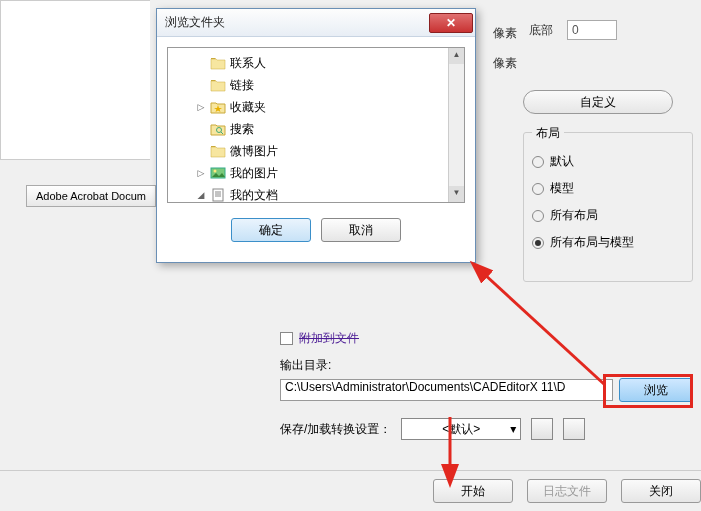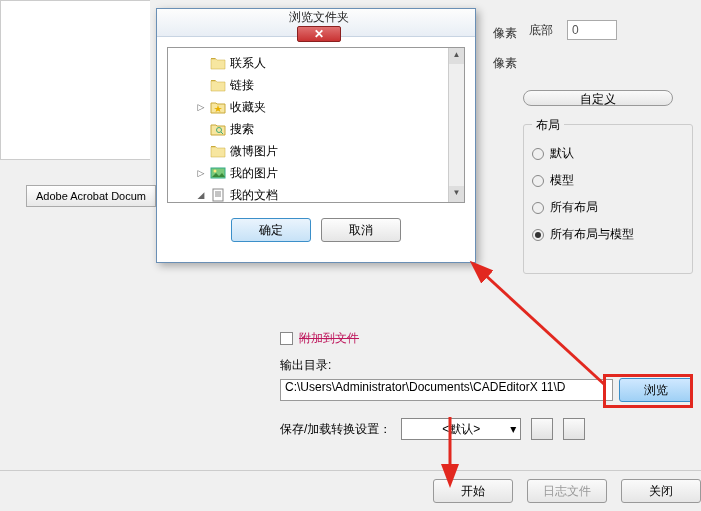--- a/index.html
+++ b/index.html
@@ -9,21 +9,21 @@
 .bg-panel { position: absolute; background: #fff; border: 1px solid #ccc; }
 .bg-left { left: 0; top: 0; width: 150px; height: 160px; border-right: none; }
 .bg-filetype-btn { position: absolute; left: 26px; top: 185px; width: 130px; height: 22px; border: 1px solid #aaa; background: linear-gradient(#fff,#e8e8e8); font-size: 11px; text-align: center; line-height: 20px; }
 
 
 .right-panel { position: absolute; right: 8px; top: 0; width: 170px; height: 500px; }
 .rp-row { display: flex; align-items: center; margin: 6px 0; gap: 8px; }
 .rp-label { color: #333; width: 30px; }
 .rp-input { width: 50px; height: 20px; border: 1px solid #aaa; background: #fff; padding: 0 4px; color: #555; }
 .rp-text { color: #333; }
-.rp-btn { width: 150px; height: 16px; border: 1px solid #999; background: linear-gradient(#fafafa,#e6e6e6); border-radius: 12px; cursor: pointer; }
+.rp-btn { width: 150px; height: 24px; border: 1px solid #999; background: linear-gradient(#fafafa,#e6e6e6); border-radius: 12px; cursor: pointer; }
 .rp-group { border: 1px solid #ccc; border-radius: 3px; margin-top: 18px; padding: 10px 8px 20px 8px; position: relative; }
 .rp-group-title { position: absolute; top: -8px; left: 8px; background: #f0f0f0; padding: 0 4px; }
 .rp-radio-row { display: flex; align-items: center; gap: 6px; margin: 10px 0; cursor: pointer; }
 .rp-radio { width: 12px; height: 12px; border-radius: 50%; border: 1px solid #888; display: inline-flex; align-items: center; justify-content: center; }
 .rp-radio.sel::after { content:""; width: 6px; height: 6px; border-radius: 50%; background: #333; }
 
 
 .bottom { position: absolute; left: 280px; right: 8px; top: 330px; }
 .bottom .checkbox-row { display: flex; align-items: center; gap: 6px; margin-bottom: 10px; }
 .chkbox { width: 13px; height: 13px; border: 1px solid #888; background: #fff; }
@@ -37,21 +37,21 @@
 .preset-select::after { content: "▾"; position: absolute; right: 4px; }
 .mini-btn { width: 22px; height: 22px; border: 1px solid #888; background: linear-gradient(#fafafa,#e2e2e2); cursor: pointer; }
 
 
 .btnbar { position: absolute; bottom: 8px; left: 0; right: 0; border-top: 1px solid #ccc; padding-top: 8px; display: flex; justify-content: flex-end; gap: 14px; }
 .bar-btn { width: 80px; height: 24px; border: 1px solid #999; background: linear-gradient(#fafafa,#e6e6e6); border-radius: 3px; cursor: pointer; }
 .bar-btn.dis { color: #999; }
 
 
 .dialog { position: absolute; left: 156px; top: 8px; width: 320px; background: #fff; border: 1px solid #6a8fb5; box-shadow: 3px 3px 8px rgba(0,0,0,.3); }
-.titlebar { height: 28px; background: linear-gradient(#fdfdfd,#e8eef5); border-bottom: 1px solid #c8d4e2; display: flex; align-items: center; padding: 0 2px 0 8px; flex-direction: column; }
+.titlebar { height: 28px; background: linear-gradient(#fdfdfd,#e8eef5); border-bottom: 1px solid #c8d4e2; display: flex; align-items: center; padding: 0 2px 0 8px; }
 .titlebar .title { flex: 1; color: #222; }
 .close-btn { width: 44px; height: 20px; background: linear-gradient(#e07070,#c83232); border: 1px solid #8a2020; border-radius: 2px; color: #fff; display: flex; align-items: center; justify-content: center; cursor: pointer; font-weight: bold; }
 .dlg-body { padding: 10px; }
 .tree-box { height: 156px; border: 1px solid #999; background: #fff; position: relative; overflow: hidden; }
 .tree-scroll { position: absolute; right: 0; top: 0; width: 16px; height: 100%; background: #efefef; border-left: 1px solid #ccc; }
 .tree-scroll .up, .tree-scroll .down { height: 16px; background: #dedede; text-align: center; line-height: 14px; cursor: pointer; font-size: 8px; color: #555; }
 .tree-scroll .down { position: absolute; bottom: 0; width: 100%; }
 .tree { padding: 4px 2px; }
 .tree-item { display: flex; align-items: center; height: 22px; gap: 4px; cursor: pointer; padding-left: 26px; }
 .expander { width: 10px; text-align: center; color: #666; font-size: 9px; }
@@ -99,21 +99,21 @@
     <div class="rp-radio-row">
         <span class="rp-radio sel"></span>
         <span>所有布局与模型</span>
       </div>
   </div>
 </div>
 
 <div class="bottom">
   <div class="checkbox-row">
     <span class="chkbox"></span>
-    <span style="text-decoration:line-through; color:#be185d;">附加到文件</span>
+    <span style="text-decoration:line-through; color:#4c1d95;">附加到文件</span>
   </div>
   <div class="out-label">输出目录:</div>
   <div class="out-row">
     <div class="out-input">C:\Users\Administrator\Documents\CADEditorX 11\D</div>
     <div style="position:relative;">
       <div class="browse-btn">浏览</div>
     </div>
   </div>
   <div class="save-row">
     <span>保存/加载转换设置：</span>

